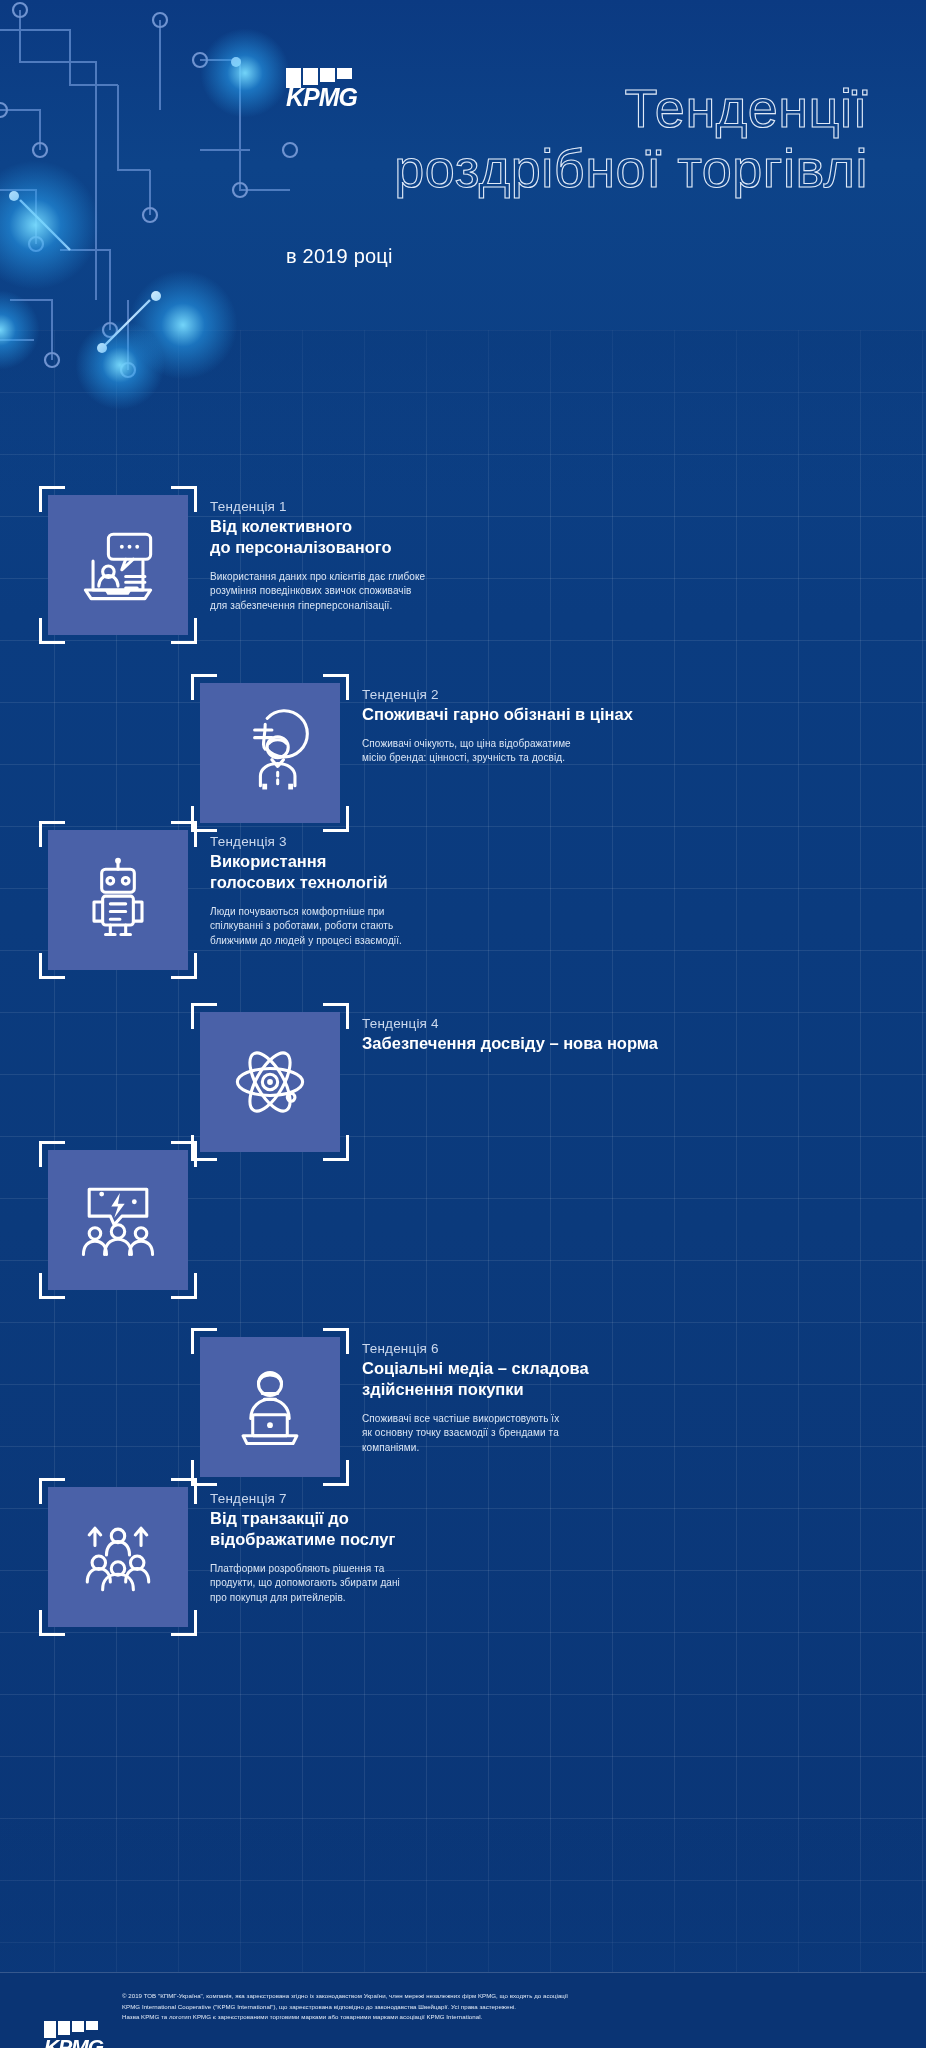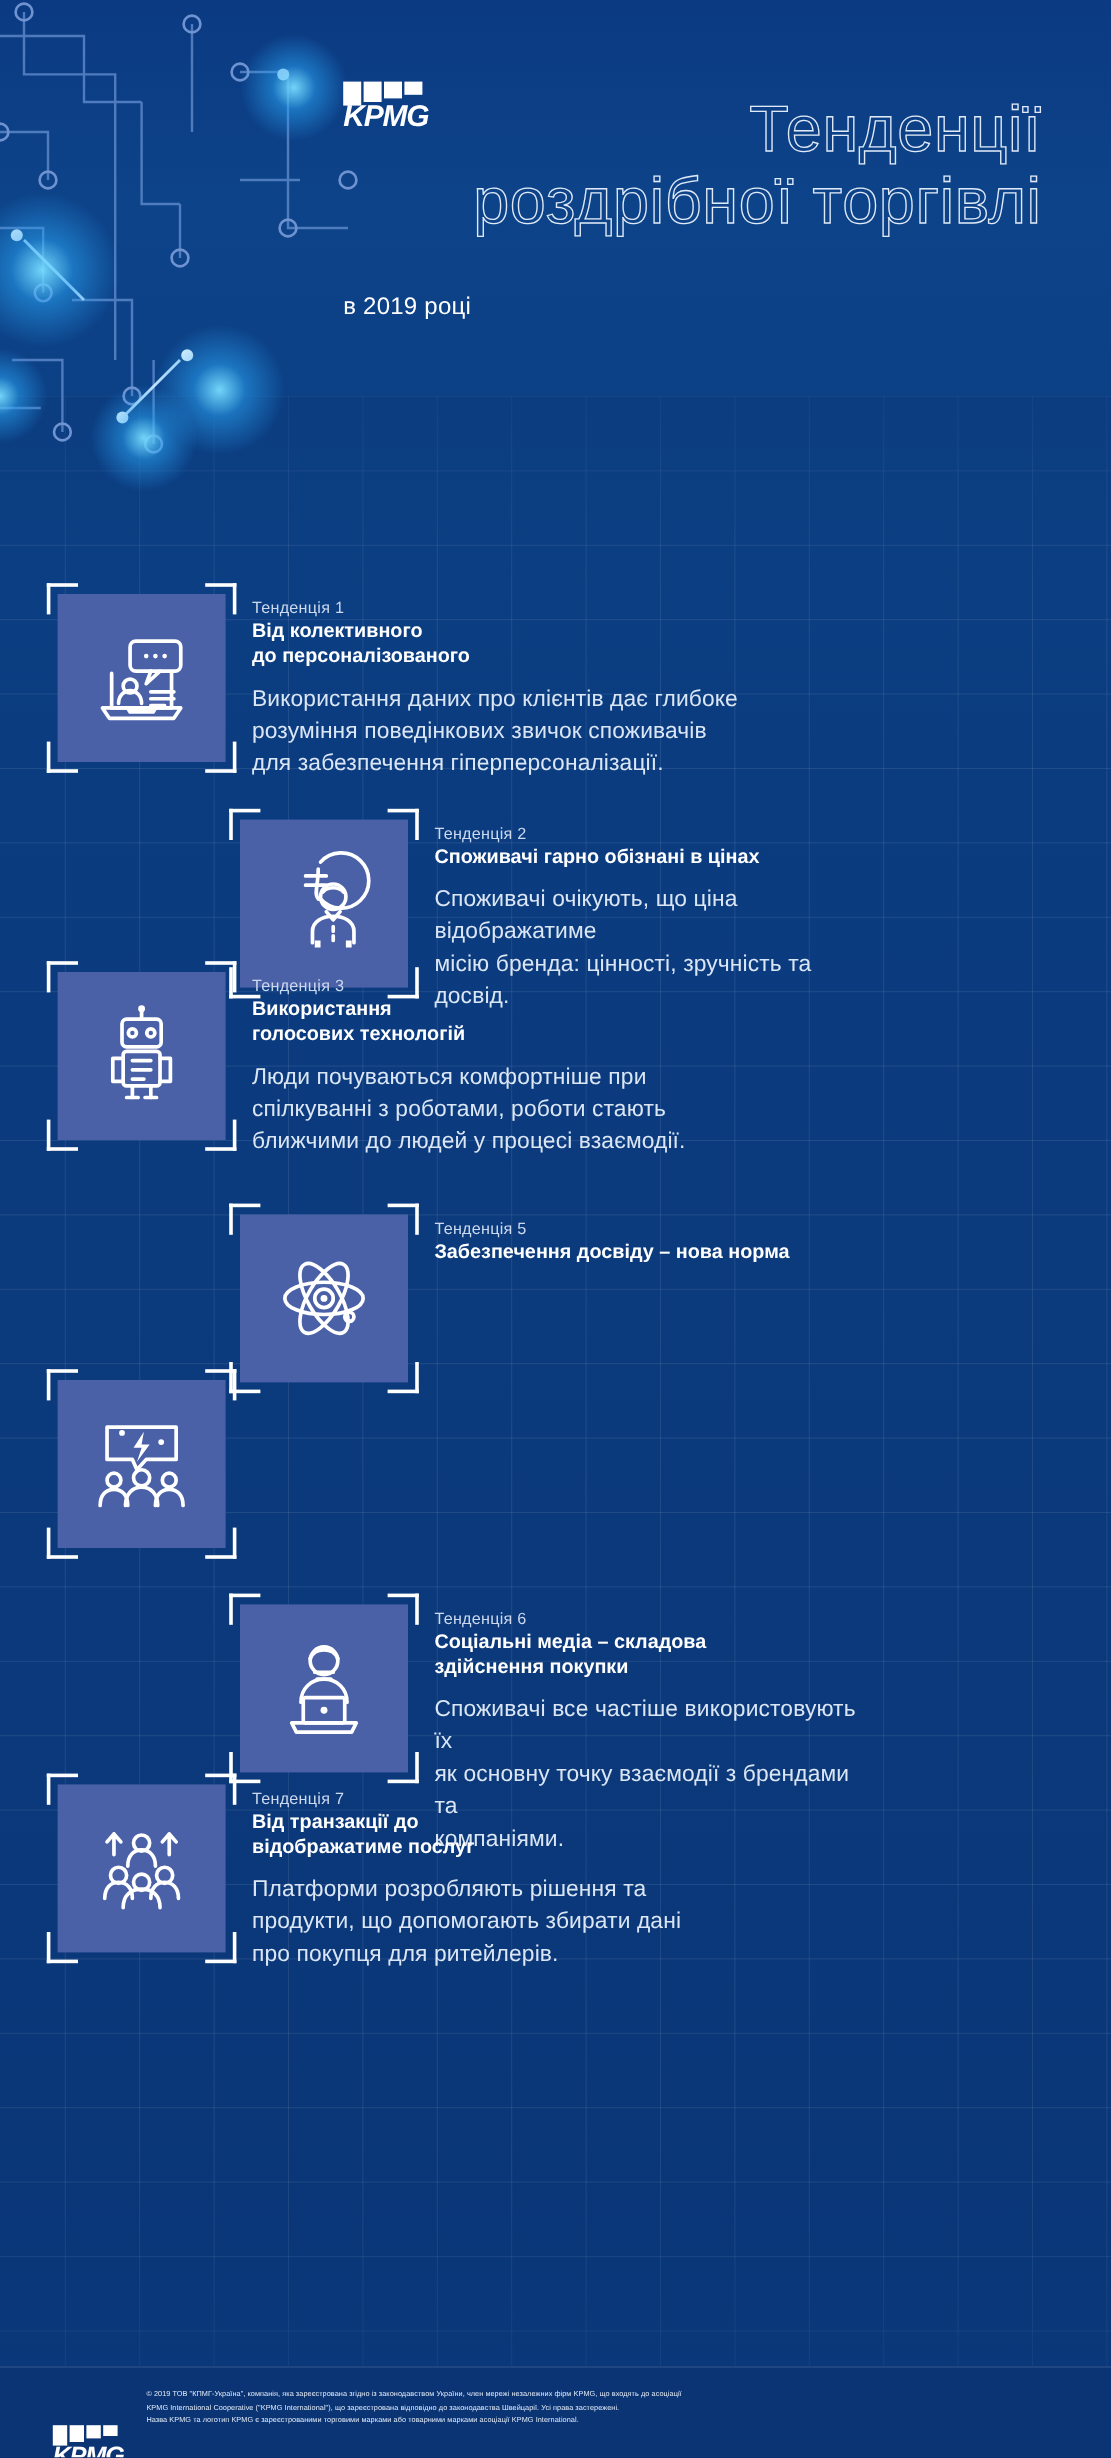--- a/index.html
+++ b/index.html
@@ -82,21 +82,21 @@
   .icon-tile .br{ position:absolute; width:26px; height:26px; border:3px solid #ffffff; }
   .icon-tile .br.tl{ left:-9px; top:-9px; border-right:none; border-bottom:none; }
   .icon-tile .br.tr{ right:-9px; top:-9px; border-left:none; border-bottom:none; }
   .icon-tile .br.bl{ left:-9px; bottom:-9px; border-right:none; border-top:none; }
   .icon-tile .br.br2{ right:-9px; bottom:-9px; border-left:none; border-top:none; }
   .icon-tile svg{ width:96px; height:96px; display:block; }
 
   .txt{ padding-top:4px; }
   .eyebrow{ font-size:13.5px; color:#ccd9ee; letter-spacing:.2px; margin-bottom:2px; }
   .headline{ font-size:16.5px; font-weight:bold; line-height:1.28; color:#ffffff; white-space:pre-line; }
-  .body{ font-size:19px; line-height:1.42; color:#dbe6f5; margin-top:12px; white-space:pre-line; letter-spacing:.1px;}
+  .body{ font-size:10px; line-height:1.42; color:#dbe6f5; margin-top:12px; white-space:pre-line; letter-spacing:.1px;}
 
   
   .footer{
     position:absolute; left:0; bottom:0; width:926px; height:76px;
     background:#0a3474;
     border-top:1px solid rgba(255,255,255,.18);
   }
   .footer .kpmg-logo{ left:44px; top:16px; }
   .legal{
     position:absolute; left:122px; top:18px; right:24px;
@@ -230,21 +230,21 @@
       </svg>
     </div>
     <div class="txt">
       <div class="eyebrow">Тенденція 2</div>
       <div class="headline">Споживачі гарно обізнані в цінах</div>
       <div class="body">Споживачі очікують, що ціна відображатиме
 місію бренда: цінності, зручність та досвід.</div>
     </div>
   </div>
 
-  <div class="trend" style="left:48px;top:810px;width:670px;">
+  <div class="trend" style="left:48px;top:830px;width:670px;">
     <div class="icon-tile">
       <span class="br tl"></span>
         <span class="br tr"></span>
         <span class="br bl"></span>
         <span class="br br2"></span>
       <svg viewBox="0 0 100 100" fill="none" stroke="#ffffff" stroke-width="3.2" stroke-linecap="round" stroke-linejoin="round">
         <path d="M50 10 v8"></path>
         <circle cx="50" cy="9" r="3" fill="#ffffff" stroke="none"></circle>
         <rect x="33" y="18" width="34" height="24" rx="4"></rect>
         <circle cx="42" cy="30" r="3.5"></circle>
@@ -276,21 +276,21 @@
       <svg viewBox="0 0 100 100" fill="none" stroke="#ffffff" stroke-width="3.2" stroke-linecap="round" stroke-linejoin="round">
         <ellipse cx="50" cy="50" rx="34" ry="14"></ellipse>
         <ellipse cx="50" cy="50" rx="34" ry="14" transform="rotate(60 50 50)"></ellipse>
         <ellipse cx="50" cy="50" rx="34" ry="14" transform="rotate(120 50 50)"></ellipse>
         <circle cx="50" cy="50" r="8"></circle>
         <circle cx="50" cy="50" r="3" fill="#ffffff" stroke="none"></circle>
         <circle cx="72" cy="66" r="4"></circle>
       </svg>
     </div>
     <div class="txt">
-      <div class="eyebrow">Тенденція 5</div>
+      <div class="eyebrow">Тенденція 4</div>
       <div class="headline">Забезпечення досвіду – нова норма</div>
     </div>
   </div>
 
   <div class="trend" style="left:48px;top:1150px;width:670px;">
     <div class="icon-tile">
       <span class="br tl"></span>
         <span class="br tr"></span>
         <span class="br bl"></span>
         <span class="br br2"></span>

